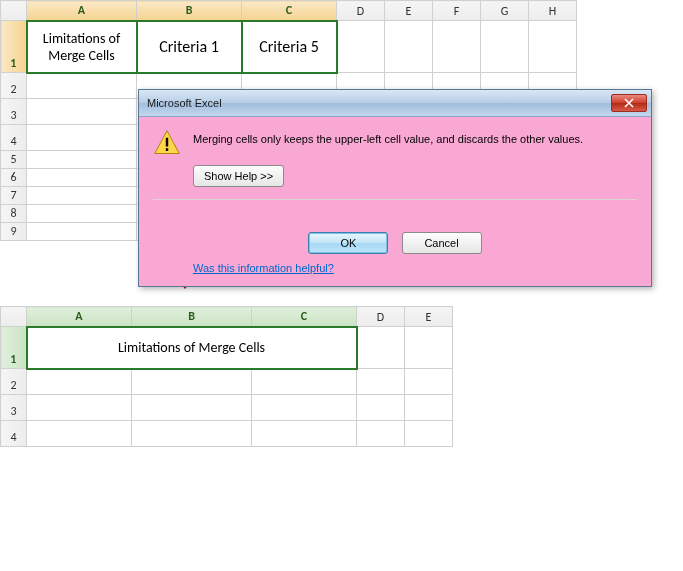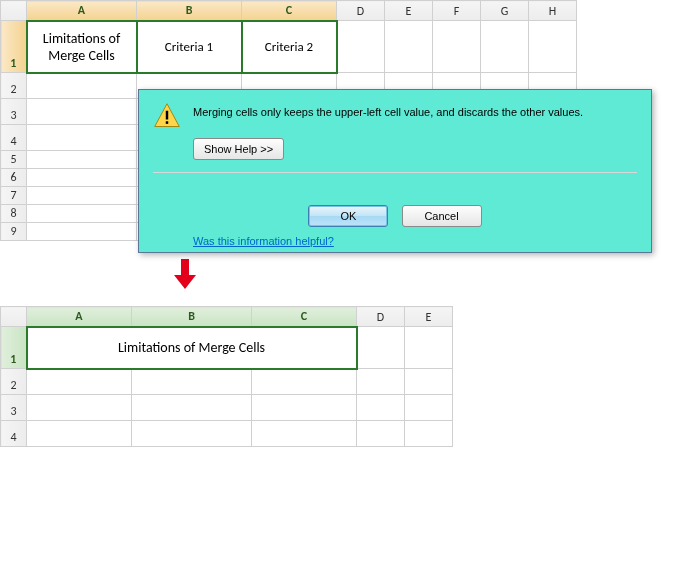--- a/index.html
+++ b/index.html
@@ -94,21 +94,21 @@
     background: #fff;
     text-align: center;
     font-size: 14px;
     color: #000;
     position: relative;
   }
   .selRange {
     border: 2px solid #2b7a2b !important;
     background: #ccc;
     text-align: center;
-    font-size: 13px;
+    font-size: 16px;
     color: #000;
   }
   .mergedCell {
     border: 2px solid #2b7a2b !important;
     text-align: center;
     font-size: 14px;
     color: #000;
     position: relative;
     background: #fff;
   }
@@ -139,22 +139,22 @@
     height: 16px;
     border: 1px solid #9a2e22;
     border-radius: 2px;
     background: linear-gradient(#e98a80,#cf3e2e 48%,#b22a1a 52%,#d85a48);
     display: flex;
     align-items: center;
     justify-content: center;
   }
   .dlg-close svg { width: 10px; height: 10px; }
   .dlg-body {
-    background: #5eead4;
-    padding: 12px 14px 3px 14px;
+    background: #f9a8d4;
+    padding: 12px 14px 10px 14px;
   }
   .dlg-row1 {
     display: flex;
     align-items: flex-start;
     gap: 12px;
     margin-bottom: 8px;
   }
   .warn-icon { width: 28px; height: 28px; flex: none; }
   .dlg-msg { padding-top: 4px; color: #000; font-size: 11px; }
   .dlg-help {
@@ -231,21 +231,21 @@
       <th class="colhead">D</th>
       <th class="colhead">E</th>
       <th class="colhead">F</th>
       <th class="colhead">G</th>
       <th class="colhead">H</th>
     </tr>
     <tr class="r1">
       <th class="rowhead sel">1</th>
       <td class="selectedA1">Limitations of Merge Cells</td>
       <td class="selRange">Criteria 1</td>
-      <td class="selRange">Criteria 2</td>
+      <td class="selRange">Criteria 5</td>
       <td></td>
       <td></td>
       <td></td>
       <td></td>
       <td></td>
     </tr>
     <tr class="rn">
           <th class="rowhead">2</th>
           <td></td>
           <td></td>
@@ -330,20 +330,28 @@
           <td></td>
           <td></td>
           <td></td>
           <td></td>
           <td></td>
         </tr>
   </tbody>
     </table>
 
   <div class="dialog">
+    <div class="dlg-title">
+      <span>Microsoft Excel</span>
+      <div class="dlg-close">
+        <svg viewBox="0 0 10 10">
+            <path d="M1 1 L9 9 M9 1 L1 9" stroke="#fff" stroke-width="1.6"></path>
+          </svg>
+      </div>
+    </div>
     <div class="dlg-body">
       <div class="dlg-row1">
         <svg class="warn-icon" viewBox="0 0 32 32">
           <polygon points="16,2 30,28 2,28" fill="#ffd54a" stroke="#a07b00" stroke-width="1"></polygon>
           <rect x="14.6" y="10" width="2.8" height="10" fill="#000"></rect>
           <rect x="14.6" y="22" width="2.8" height="3" fill="#000"></rect>
         </svg>
         <div class="dlg-msg">Merging cells only keeps the upper-left cell value, and discards the other values.</div>
       </div>
       <div class="dlg-help">

